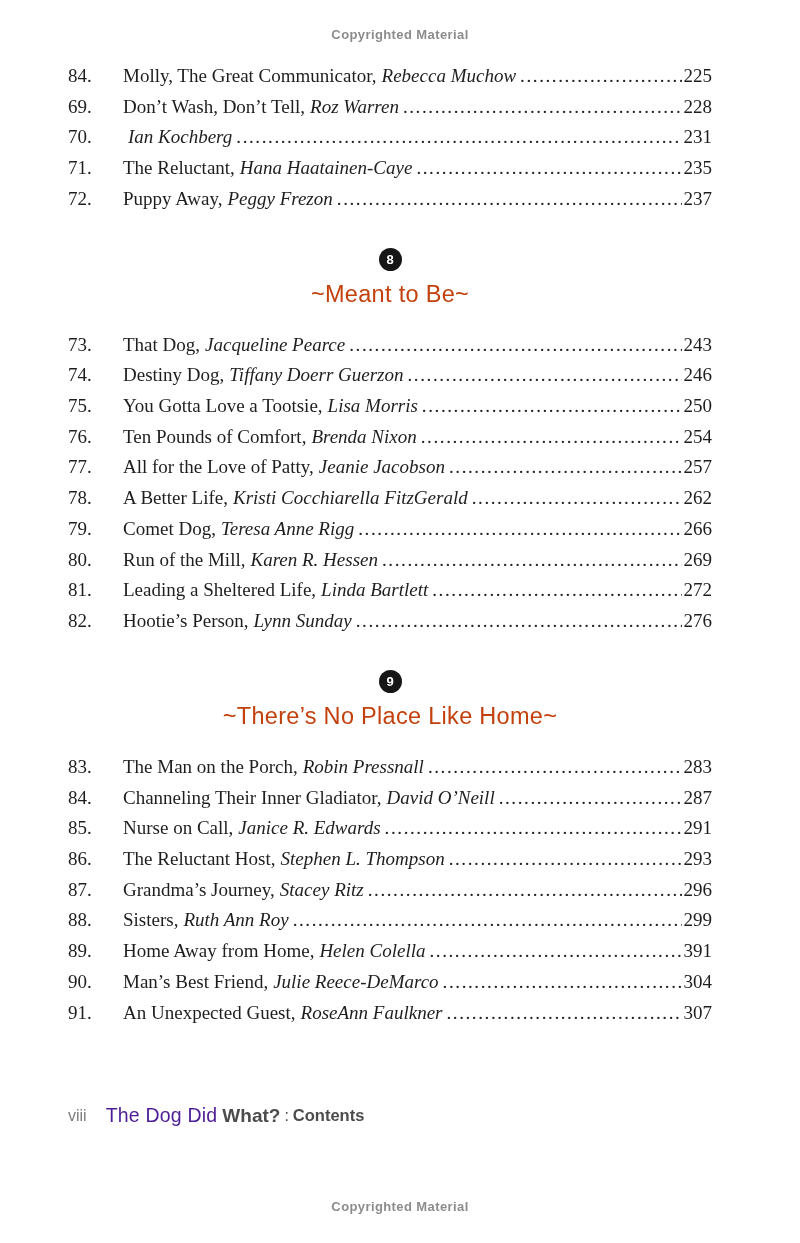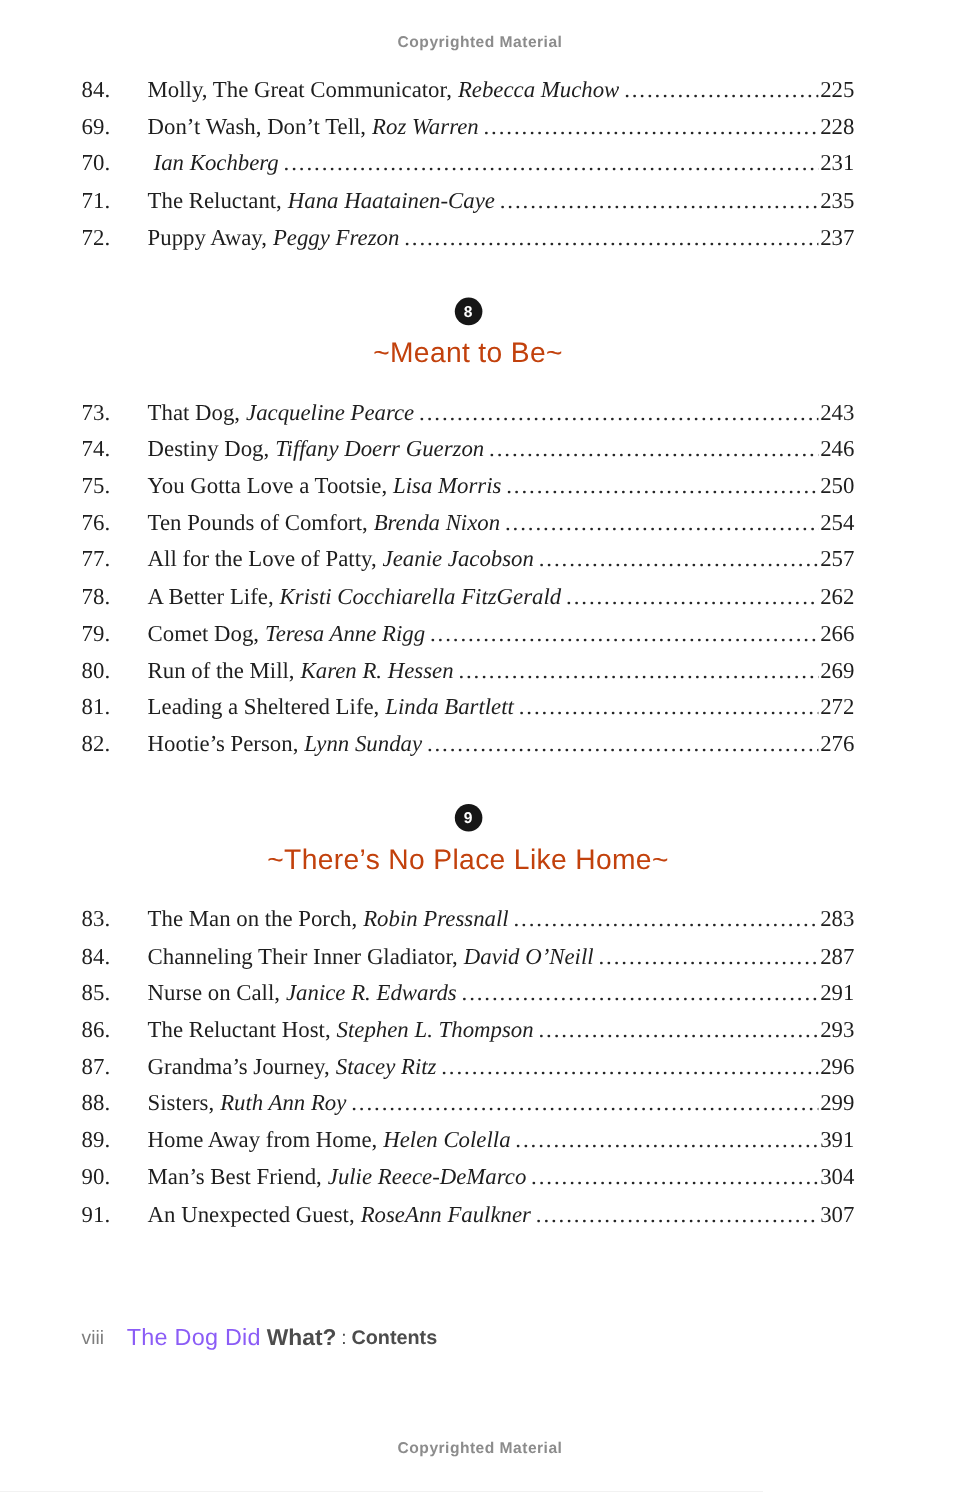--- a/index.html
+++ b/index.html
@@ -99,21 +99,21 @@
     position: absolute;
     left: 68px;
     right: 68px;
     top: 1104px;
     display: flex;
     align-items: center;
     font-family: "Liberation Sans", sans-serif;
     white-space: nowrap;
   }
   .folio { font-size: 16px; color: #7d7d7d; margin-right: 19px; }
-  .bt-light { font-size: 19.5px; font-weight: 400; color: #8b5cf6; letter-spacing: 0.2px; }
+  .bt-light { font-size: 19.5px; font-weight: 400; color: #4c1d95; letter-spacing: 0.2px; }
   .bt-bold { font-size: 19px; font-weight: bold; color: #4c4c4c; margin-left: 5px; }
   .sep { font-size: 16px; color: #4c4c4c; margin: 0 4px; }
   .footer-section { font-size: 16.5px; font-weight: bold; color: #4c4c4c; }
 </style>
 </head>
 <body>
 
 <div class="page">
 
   <div class="copyright top">Copyrighted Material</div>

